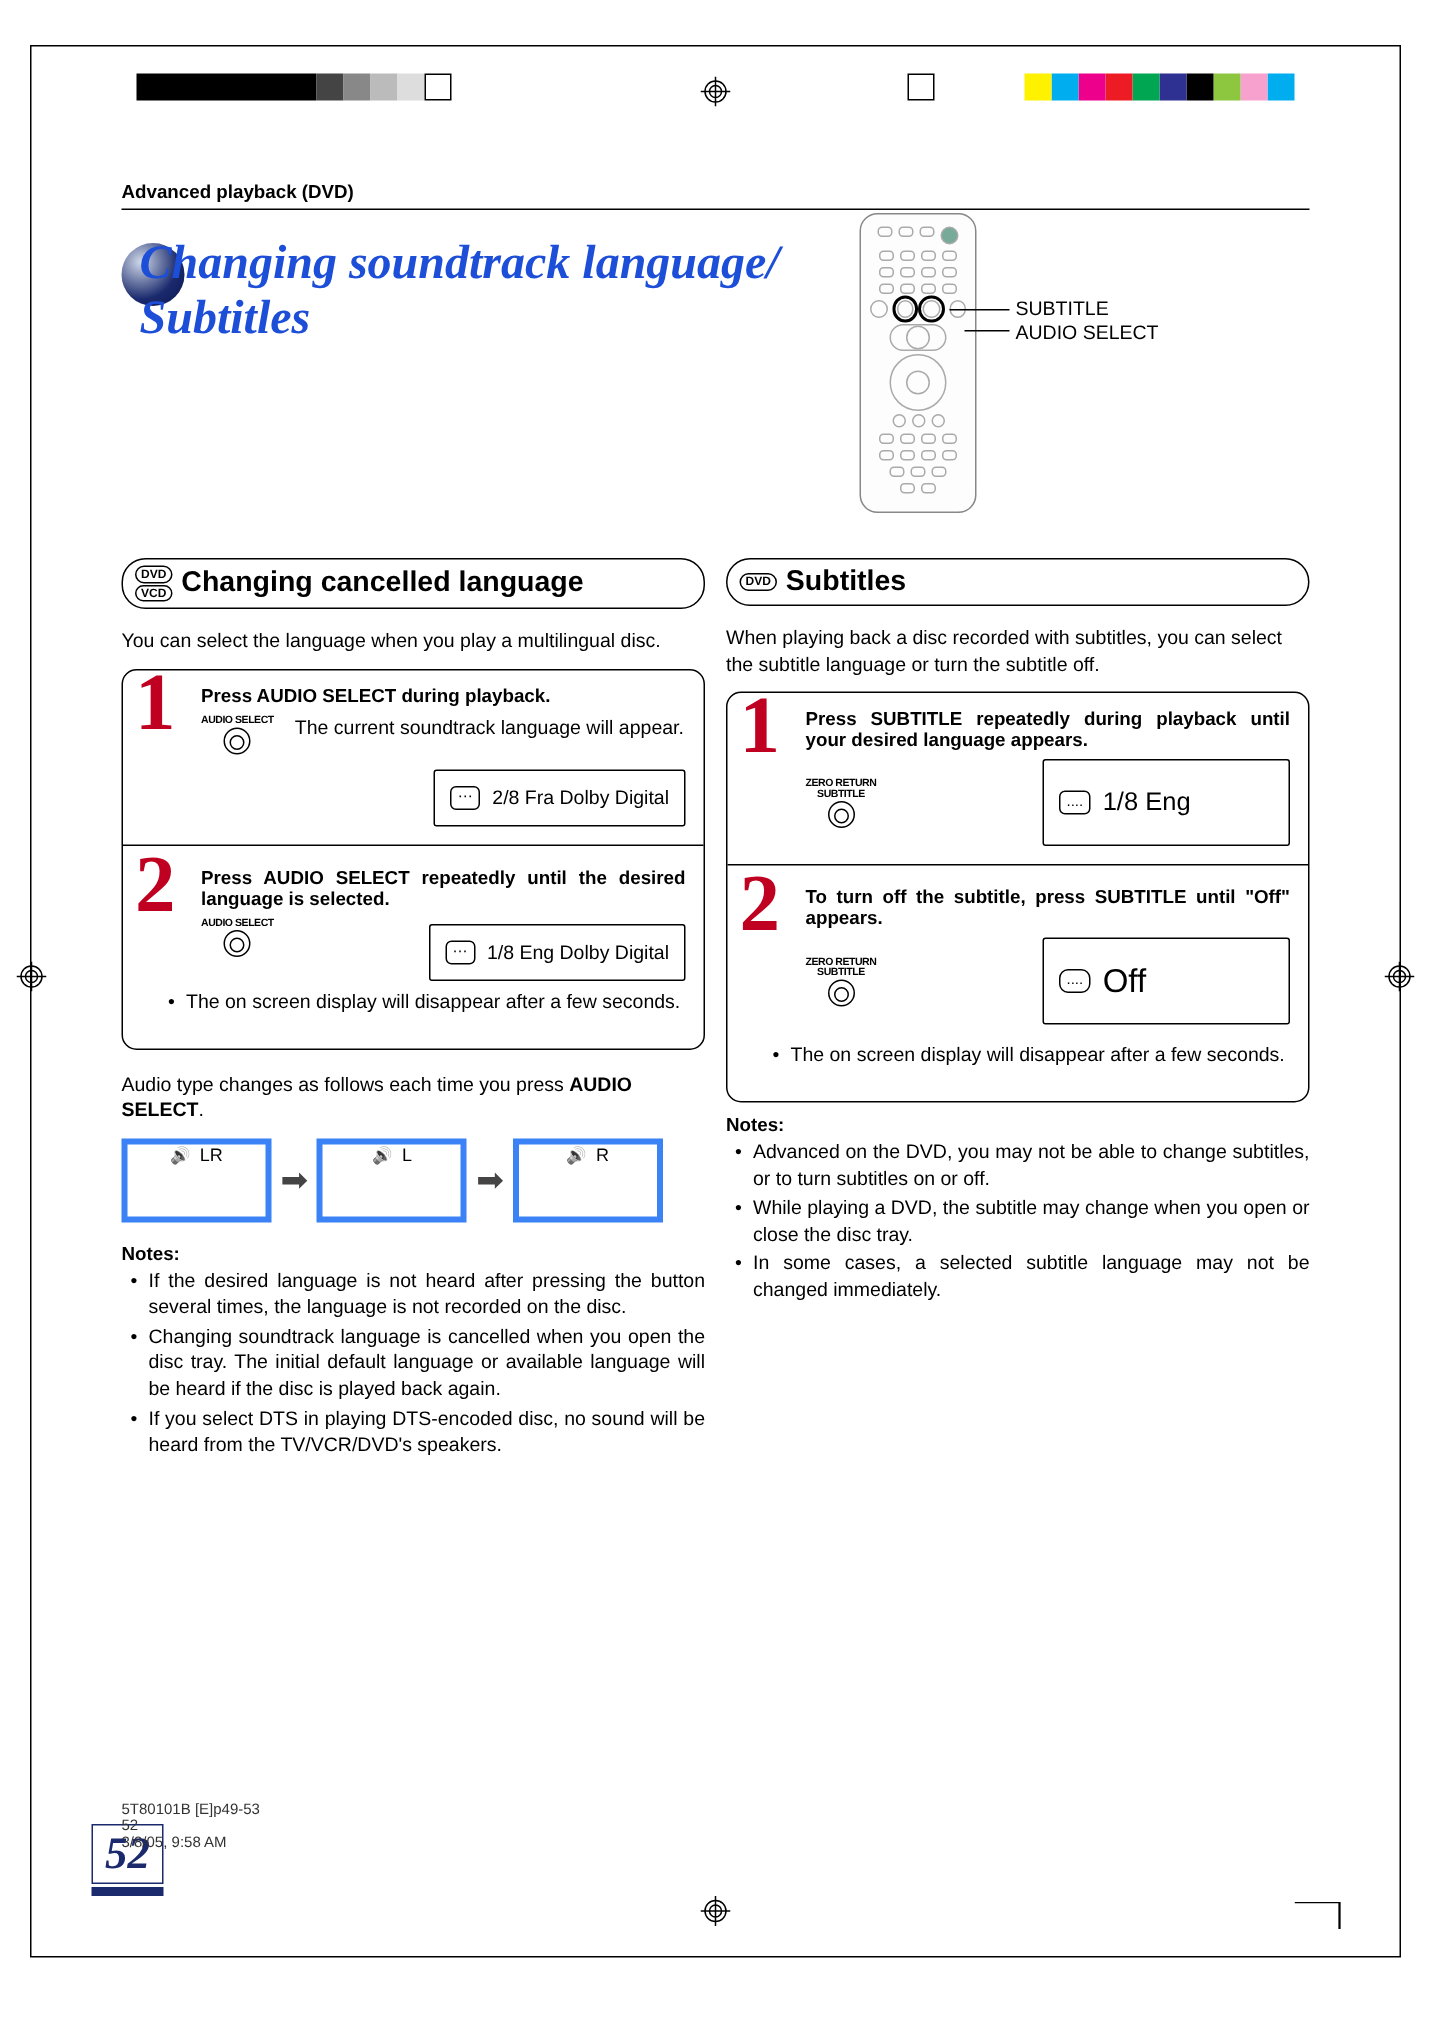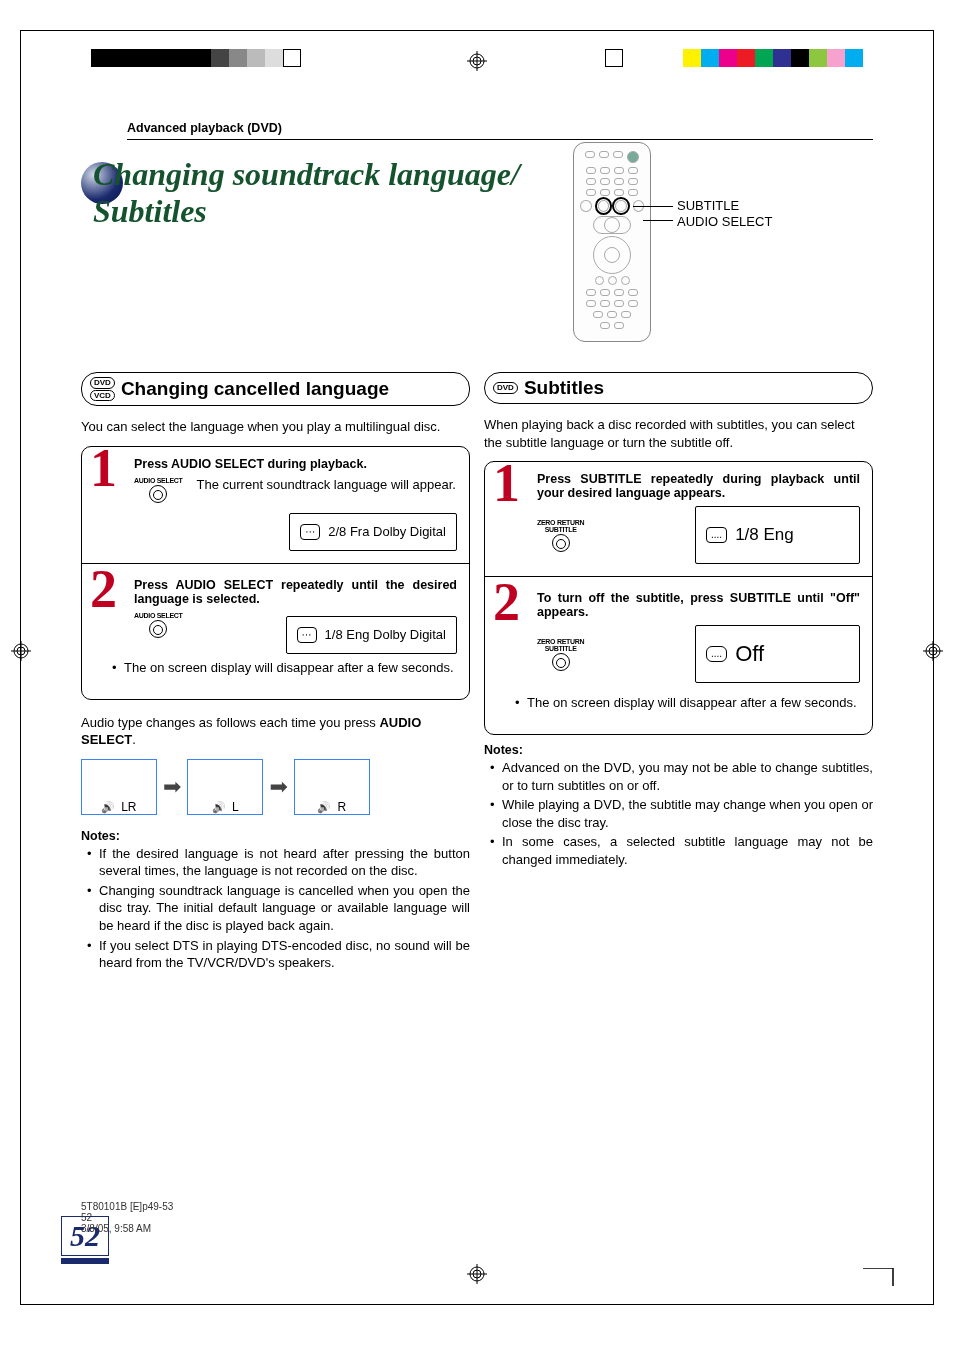--- a/index.html
+++ b/index.html
@@ -12,26 +12,26 @@
     color: #000;
   }
   .outer-frame { border: 1px solid #000; margin: 30px 20px; padding: 0; height: 1275px; position: relative; }
   .colorbar-row { position: absolute; top: 18px; left: 0; right: 0; height: 20px; }
   .colorbar { position: absolute; height: 18px; }
   .registration { position: absolute; width: 20px; height: 20px; }
   .reg-svg { stroke:#000; fill:none; stroke-width:1; }
 
   .page-content { padding: 0 60px; position: absolute; top: 90px; left: 0; right: 0; }
 
-  .section-header { font-weight: bold; font-size: 12.5px; border-bottom: 1px solid #000; padding-bottom: 4px; margin-bottom: 22px; margin-left: 46px; }
+  .section-header { font-weight: bold; font-size: 12.5px; border-bottom: 1px solid #000; padding-bottom: 4px; margin-bottom: 22px; }
 
   .title-block { position: relative; margin-bottom: 18px; height: 90px; }
   .title-accent { position: absolute; left: 0; top: 0; width: 42px; height: 42px; border-radius: 50%;
     background: radial-gradient(circle at 30% 30%, #cfd8e8 0%, #1a2a6d 60%, #0a1550 100%); }
-  .big-title { position: absolute; left: 12px; top: -6px; font-family: "Times New Roman", serif; font-style: italic; font-weight: bold; font-size: 32px; color: #14532d; line-height: 1.15; }
+  .big-title { position: absolute; left: 12px; top: -6px; font-family: "Times New Roman", serif; font-style: italic; font-weight: bold; font-size: 32px; color: #1d4ed8; line-height: 1.15; }
 
   .remote-area { position: absolute; right: 40px; top: -20px; width: 260px; }
   .remote { width: 78px; height: 200px; border: 1px solid #888; border-radius: 12px; background: #fdfdfd; position: relative; padding: 8px 6px; }
   .remote .row { display: flex; justify-content: center; gap: 4px; margin-bottom: 4px; }
   .remote .btn { width: 10px; height: 7px; border: 1px solid #aaa; border-radius: 3px; }
   .remote .btn.big { width: 12px; height: 12px; border-radius: 50%; }
   .remote .donut { width: 38px; height: 38px; border: 1px solid #aaa; border-radius: 50%; margin: 2px auto; position: relative; }
   .remote .donut::after { content:""; position:absolute; top:50%; left:50%; width:14px; height:14px; border:1px solid #aaa; border-radius:50%; transform:translate(-50%,-50%); }
   .pointer-line { position: absolute; border-top: 1px solid #000; }
   .pointer-label { position: absolute; font-size: 13px; white-space: nowrap; }
@@ -62,21 +62,21 @@
 
   .bullet { padding-left: 18px; position: relative; font-size: 13px; margin-top: 6px; }
   .bullet::before { content: "•"; position: absolute; left: 6px; }
 
   .clearfix::after { content:""; display:block; clear:both; }
 
   .sub-heading { font-weight: bold; font-size: 12.5px; margin: 14px 0 8px 0; }
   .square-bullet { display:inline-block; width:10px; height:10px; background:#000; margin-right:6px; vertical-align:middle; }
 
   .cycle-row { display:flex; align-items:center; gap:6px; margin: 6px 0 14px 0; }
-  .cycle-box { border:1px solid #3b82f6; width:76px; height:56px; display:flex; align-items:flex-end; justify-content:center; font-size:12px; gap:6px; }
+  .cycle-box { border:4px solid #3b82f6; width:100px; height:56px; display:flex; align-items:flex-start; justify-content:center; font-size:12px; gap:6px; }
   .arrow-rt { font-size: 22px; color: #444; }
 
   .notes-title { font-weight: bold; font-size: 12.5px; margin-top: 4px; }
   .notes-list .bullet { margin-top: 2px; line-height: 1.35; text-align: justify; }
 
   .page-num-badge { position: absolute; left: 40px; bottom: 40px; }
   .pn-box { border: 1.5px solid #1a2a6d; padding: 2px 8px; }
   .pn-n { font-family: "Times New Roman", serif; font-weight: bold; font-style: italic; font-size: 30px; color: #1a2a6d; }
   .pn-under { height: 6px; background: #1a2a6d; margin-top: 2px; }
   .footer-meta { position:absolute; bottom: 48px; left: 60px; right: 60px; display:flex; justify-content:space-between; font-size:10px; color:#333; }

